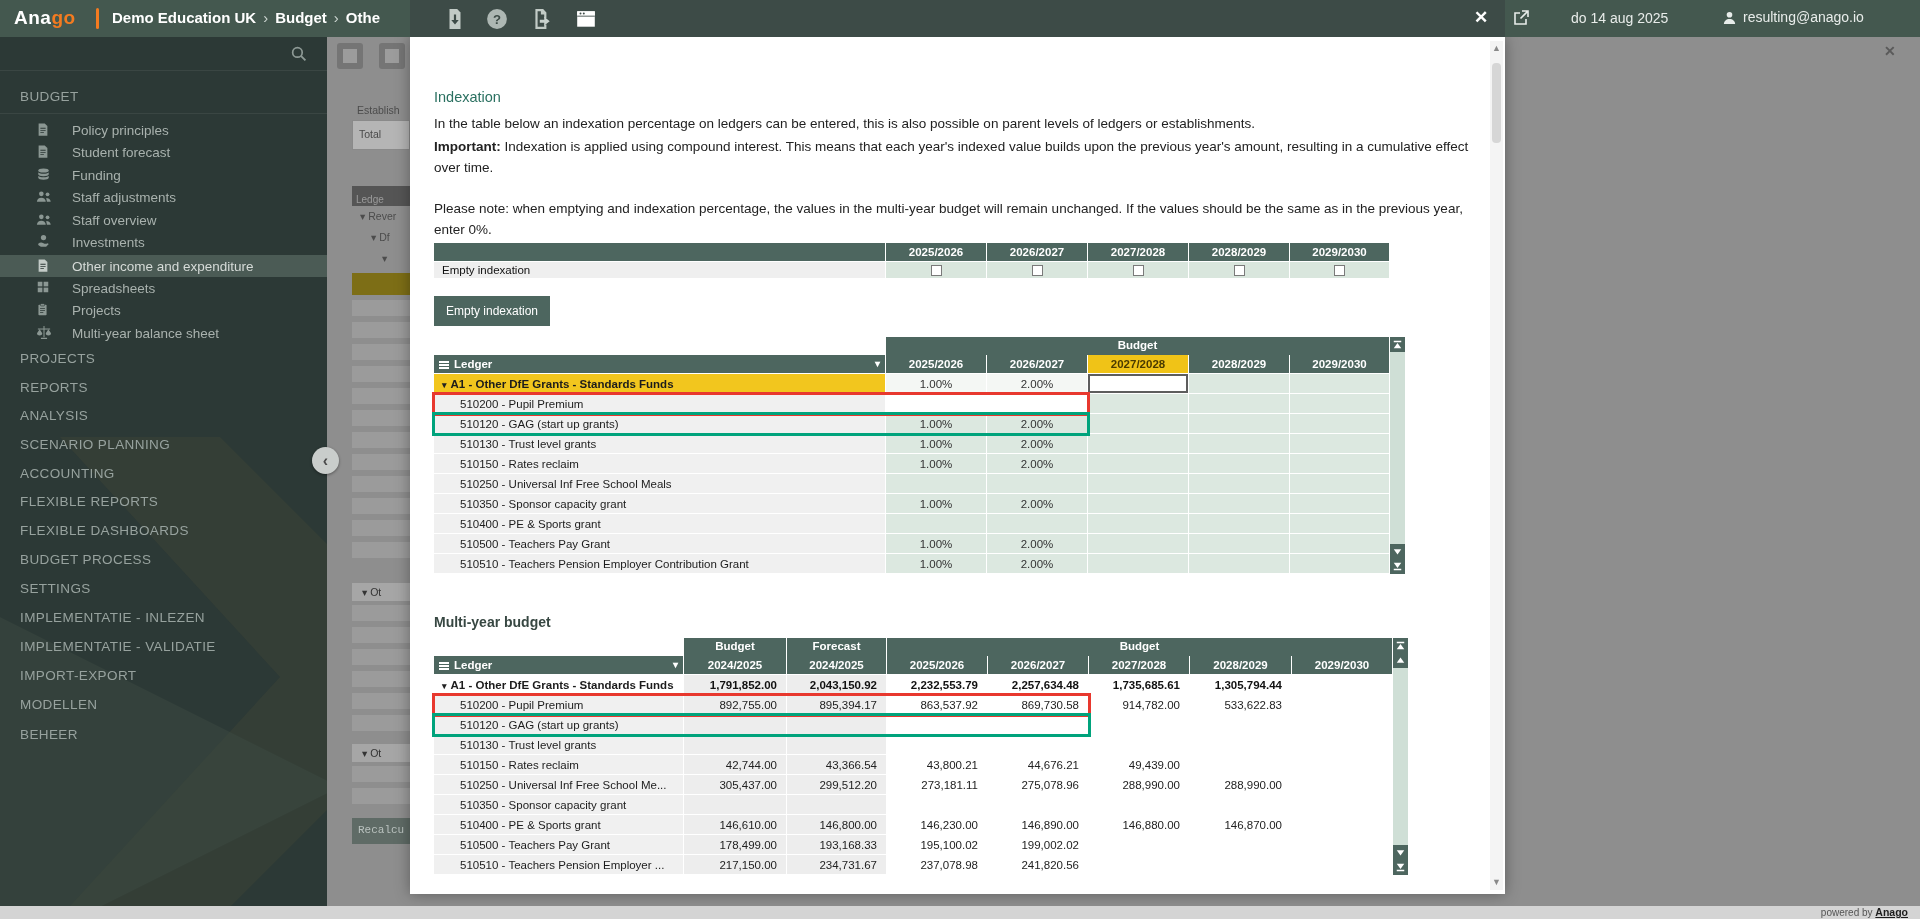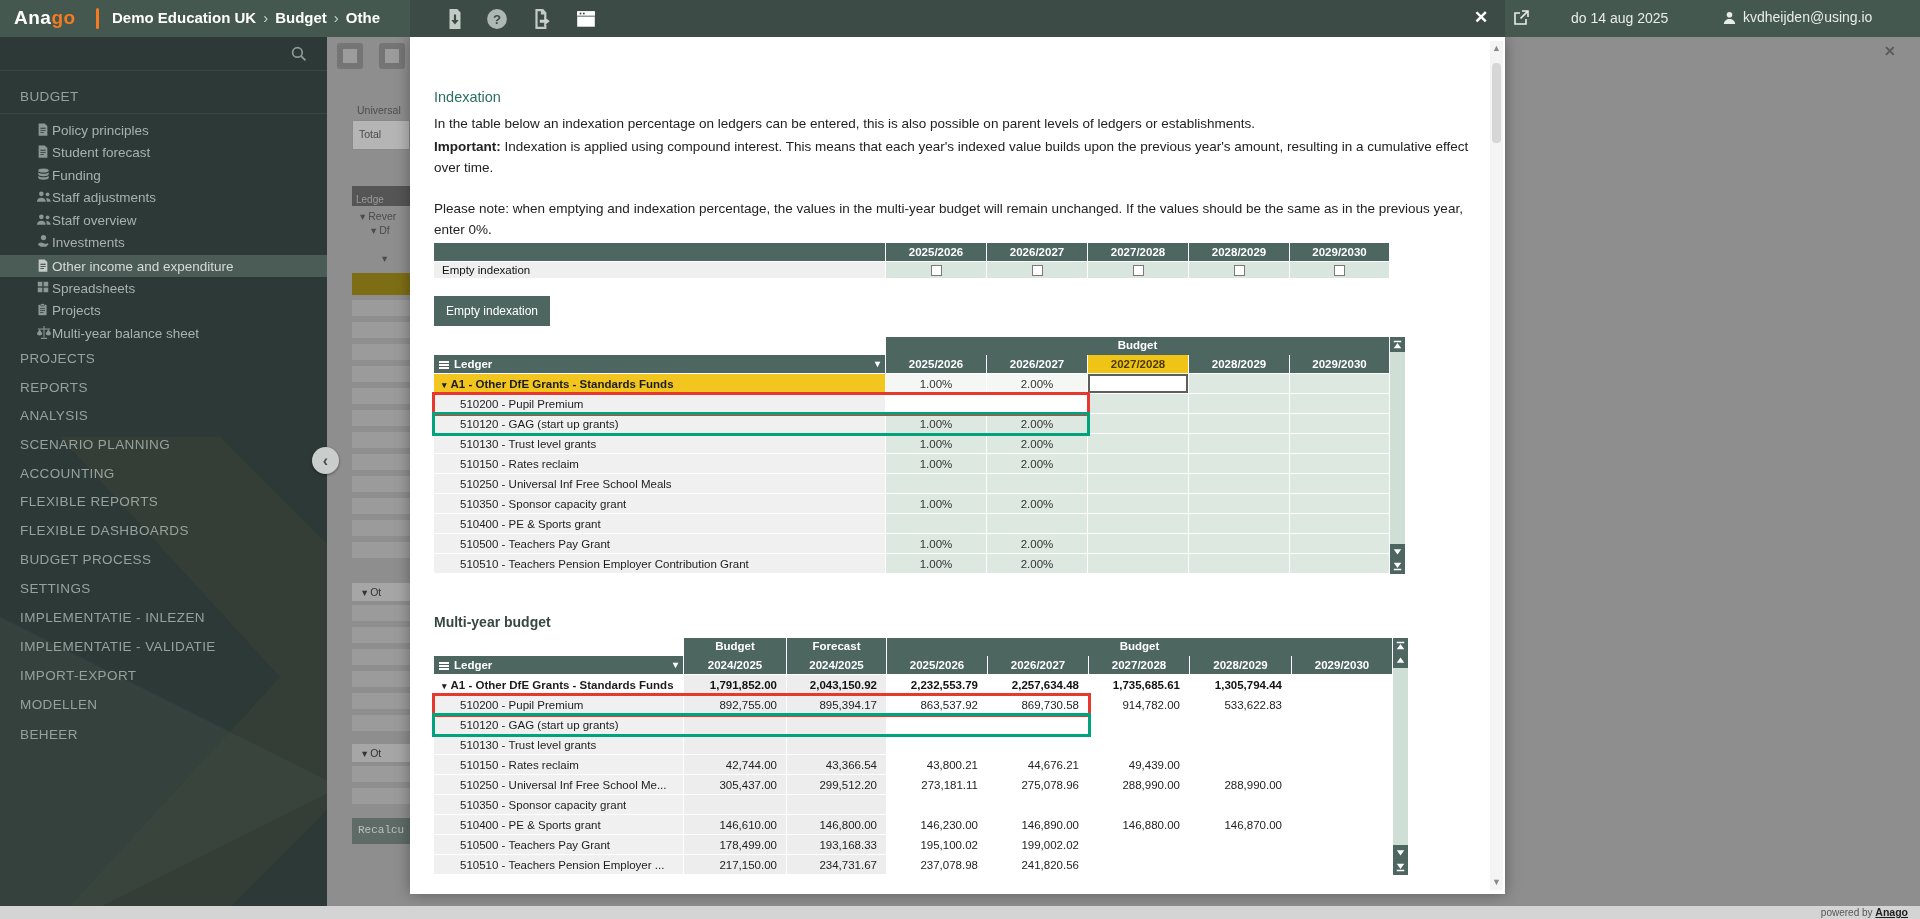--- a/index.html
+++ b/index.html
@@ -24,21 +24,21 @@
   .tb-user svg { width:15px; height:15px; color:#e8ecea; }
   
   .sidebar { position:absolute; left:0; top:37px; width:327px; height:869px; background:#2c3936; z-index:2; overflow:hidden; }
   .sb-deco1 { position:absolute; left:60px; top:400px; width:400px; height:480px; background:#4a4a36; opacity:.28; clip-path:polygon(40% 0,100% 50%,40% 100%,0 100%,55% 50%,0 0); }
   .sb-deco2 { position:absolute; left:-40px; top:560px; width:380px; height:380px; background:#3c4a42; opacity:.5; clip-path:polygon(0 0,100% 50%,0 100%); }
   .sb-search { position:absolute; right:20px; top:8px; width:17px; height:17px; color:#8e9a96; cursor:pointer; }
   .sb-divider { position:absolute; left:0; width:327px; height:1px; background:#3a4643; }
   .sb-section { position:absolute; left:20px; font-size:13.5px; color:#97a29e; letter-spacing:.4px; cursor:pointer; white-space:nowrap; }
   .sb-item { position:absolute; left:0; width:327px; height:22px; display:flex; align-items:center; cursor:pointer; }
   .sb-item .sb-ico { width:16px; height:16px; margin-left:36px; color:#8b9793; flex:0 0 auto; }
-  .sb-item .sb-lab { margin-left:0; font-size:13.5px; color:#a9b2ae; white-space:nowrap; }
+  .sb-item .sb-lab { margin-left:20px; font-size:13.5px; color:#a9b2ae; white-space:nowrap; }
   .sb-item.sel { background:#4b5b55; }
   .sb-item.sel .sb-lab { color:#d6dbd8; }
   .sb-item.sel .sb-ico { color:#c3cbc7; }
   .back-circle { position:absolute; left:312px; top:447px; width:27px; height:27px; border-radius:50%; background:#c9cdcb; z-index:6;
     display:flex; align-items:center; justify-content:center; color:#4a4a4a; font-size:16px; font-weight:bold; cursor:pointer; box-shadow:0 1px 3px rgba(0,0,0,.4); }
   
   .dim { position:absolute; left:327px; top:37px; width:1593px; height:869px; background:#8e8e8e; z-index:1; }
   .ghost { position:absolute; z-index:1; }
   .g-icon { background:#757575; border-radius:3px; }
   .g-icon span { position:absolute; left:6px; top:6px; width:14px; height:14px; background:#9c9c9c; }
@@ -102,25 +102,25 @@
 <div id="app">
 
   <div class="dim"></div>
   <div class="ghost g-icon" style="left:337px; top:43px; width:26px; height:26px;">
       <span></span>
     </div>
   <div class="ghost g-icon" style="left:379px; top:43px; width:26px; height:26px;">
       <span></span>
     </div>
   <div class="ghost g-x" style="left:1884px; top:43px;">✕</div>
-  <div class="ghost g-text" style="left:357px; top:104px;">Universal</div>
+  <div class="ghost g-text" style="left:357px; top:104px;">Establish</div>
   <div class="ghost g-box" style="left:352px; top:120px; width:58px; height:30px;">Total</div>
   <div class="ghost g-dark" style="left:352px; top:186px; width:58px; height:20px;">Ledge</div>
   <div class="ghost g-text" style="left:360px; top:210px;">▾ <span>Rever</span></div>
-  <div class="ghost g-text" style="left:371px; top:224px;">▾ <span>Df</span></div>
+  <div class="ghost g-text" style="left:371px; top:231px;">▾ <span>Df</span></div>
   <div class="ghost g-text" style="left:382px; top:252px;">▾</div>
   <div class="ghost g-olive" style="left:352px; top:273px; width:58px; height:22px;"></div>
   <div id="ghost-rows">
       <div class="ghost g-row" style="left: 352px; top: 300px; width: 58px; height: 16px;"></div>
       <div class="ghost g-row" style="left: 352px; top: 322px; width: 58px; height: 16px;"></div>
       <div class="ghost g-row" style="left: 352px; top: 344px; width: 58px; height: 16px;"></div>
       <div class="ghost g-row" style="left: 352px; top: 366px; width: 58px; height: 16px;"></div>
       <div class="ghost g-row" style="left: 352px; top: 388px; width: 58px; height: 16px;"></div>
       <div class="ghost g-row" style="left: 352px; top: 410px; width: 58px; height: 16px;"></div>
       <div class="ghost g-row" style="left: 352px; top: 432px; width: 58px; height: 16px;"></div>
@@ -598,17 +598,17 @@
           <path fill="none" stroke="currentColor" stroke-width="1.6" d="M8 4H3v11h11v-5"></path>
           <path fill="none" stroke="currentColor" stroke-width="1.6" d="M10 2h6v6M16 2 8.5 9.5"></path>
         </svg>
     </span>
     <div class="tb-date">do 14 aug 2025</div>
     <div class="tb-user">
       <svg viewBox="0 0 16 16">
           <circle cx="8" cy="5" r="3" fill="currentColor"></circle>
           <path d="M2 15c0-3.3 2.7-5.5 6-5.5s6 2.2 6 5.5z" fill="currentColor"></path>
         </svg>
-      <span>kvdheijden@using.io</span>
+      <span>resulting@anago.io</span>
     </div>
   </div>
 
 </div>
 
 </body></html>

